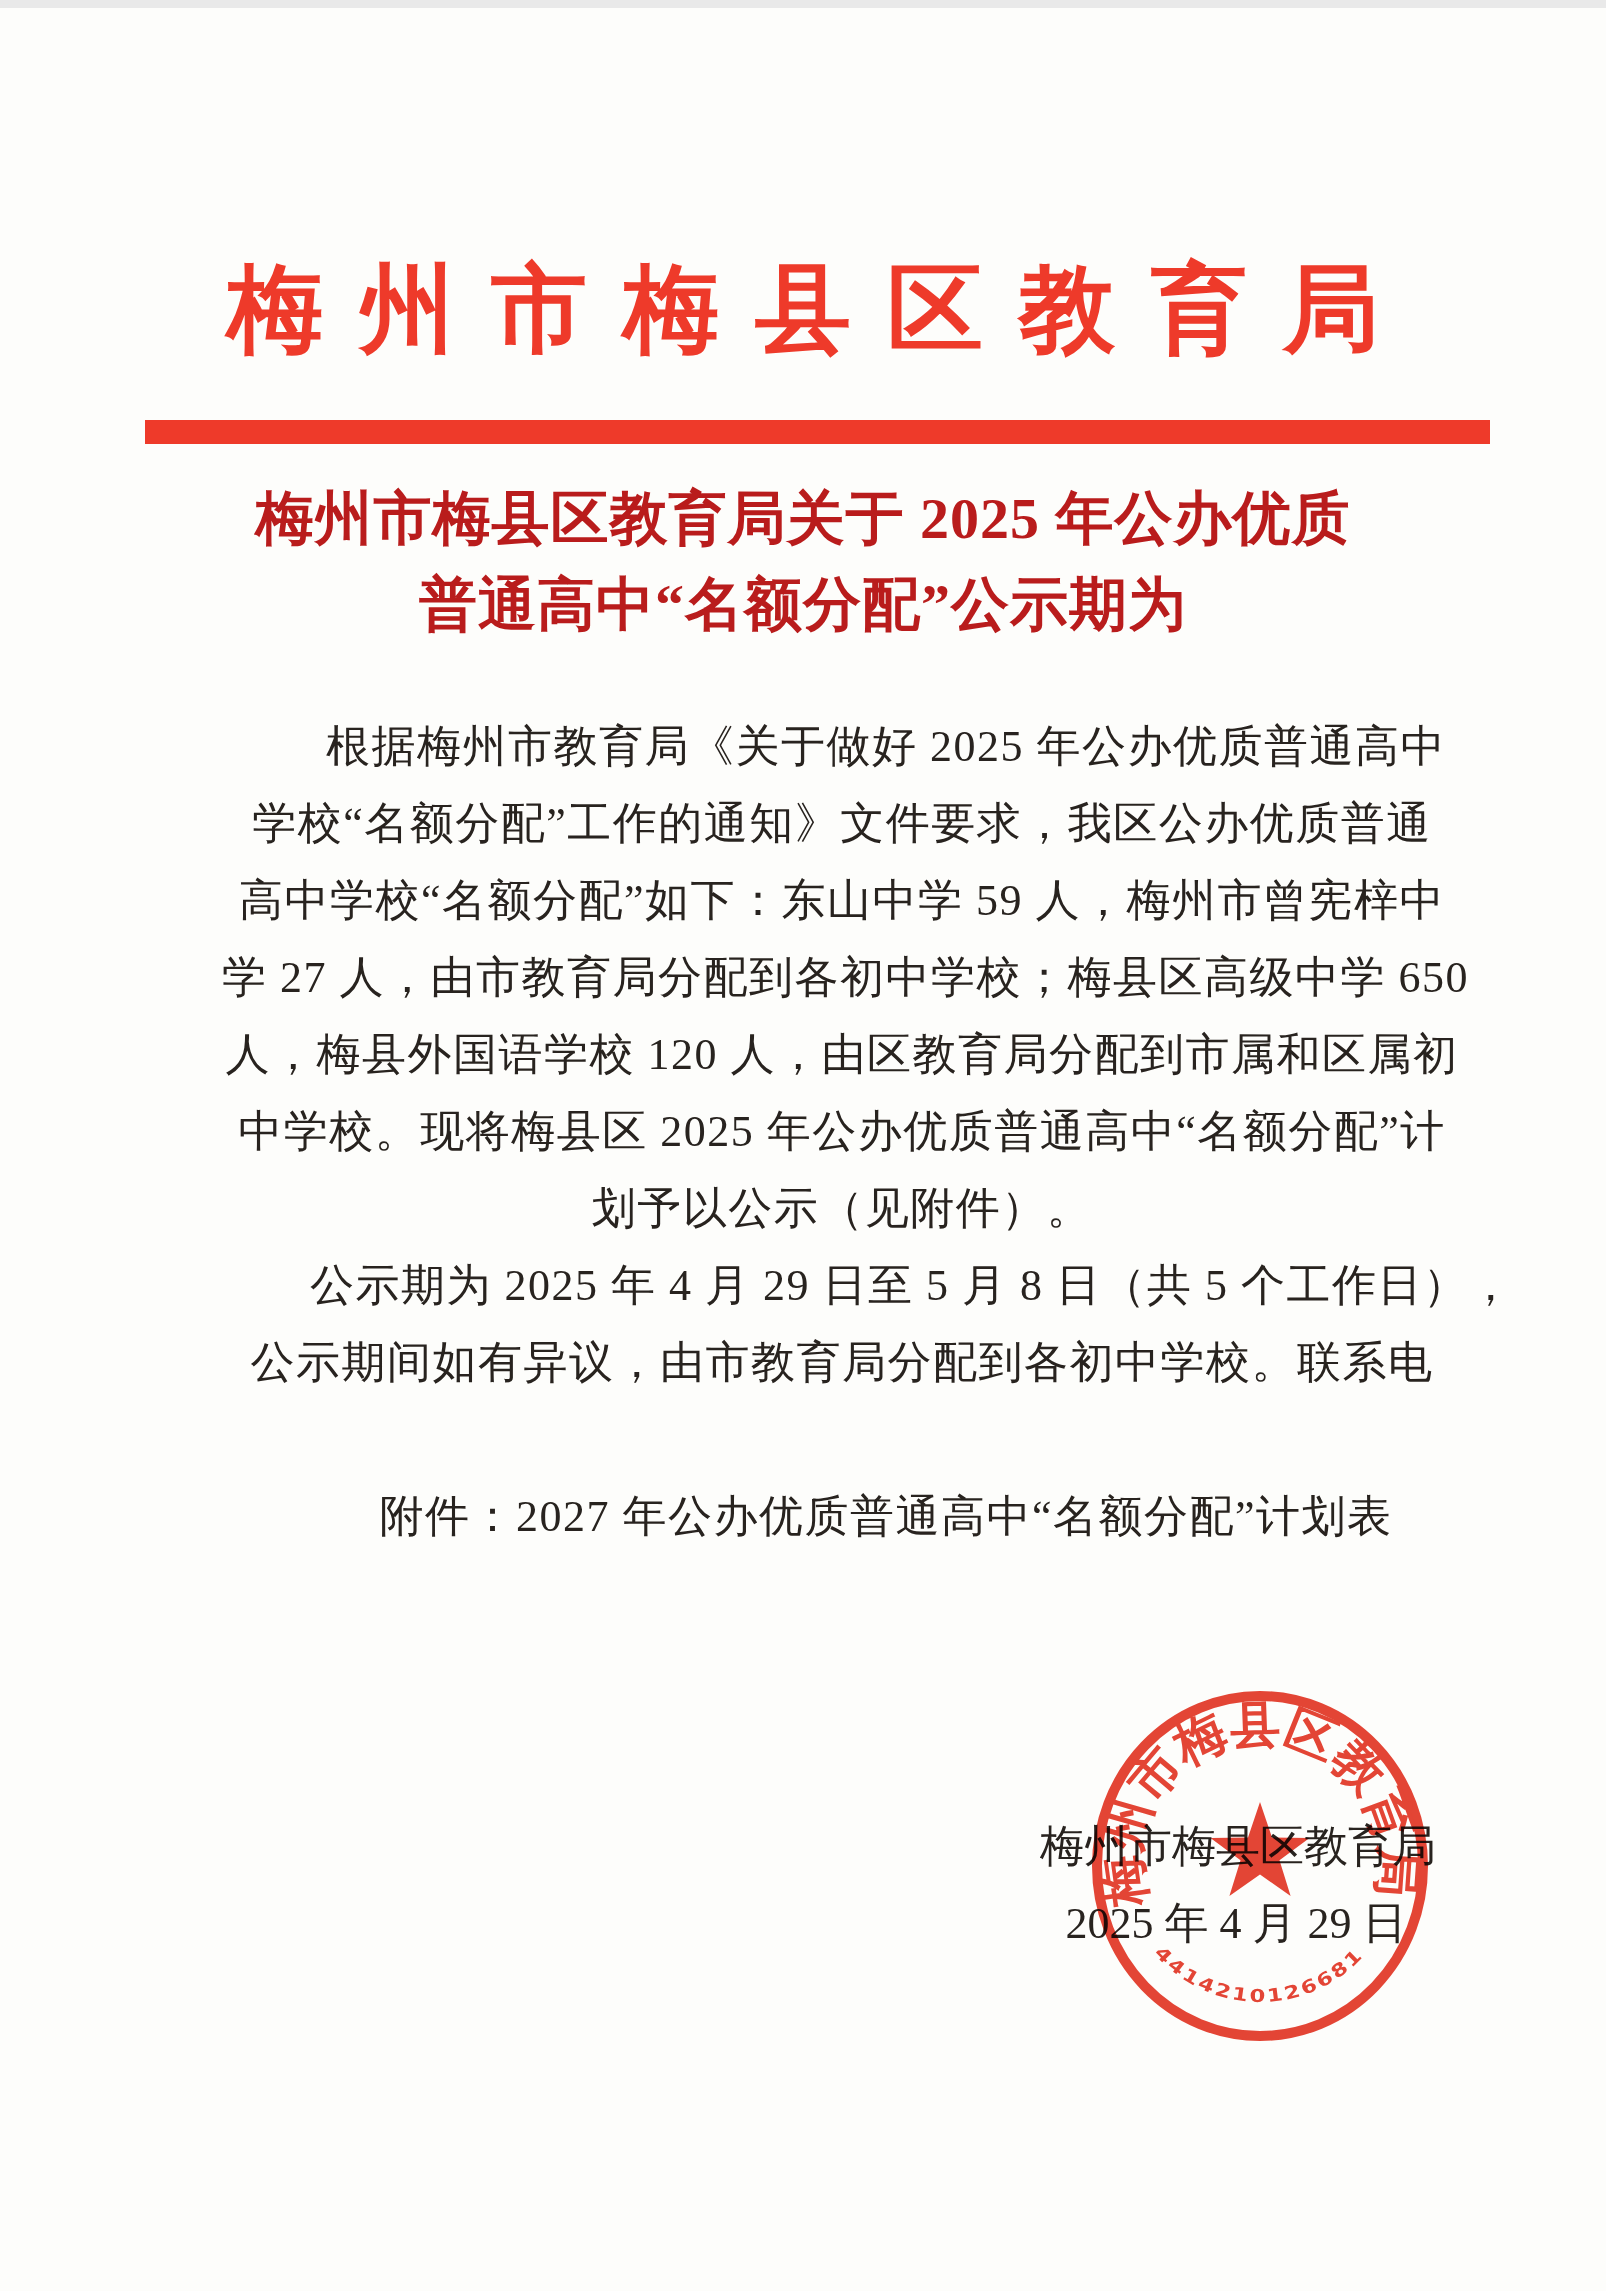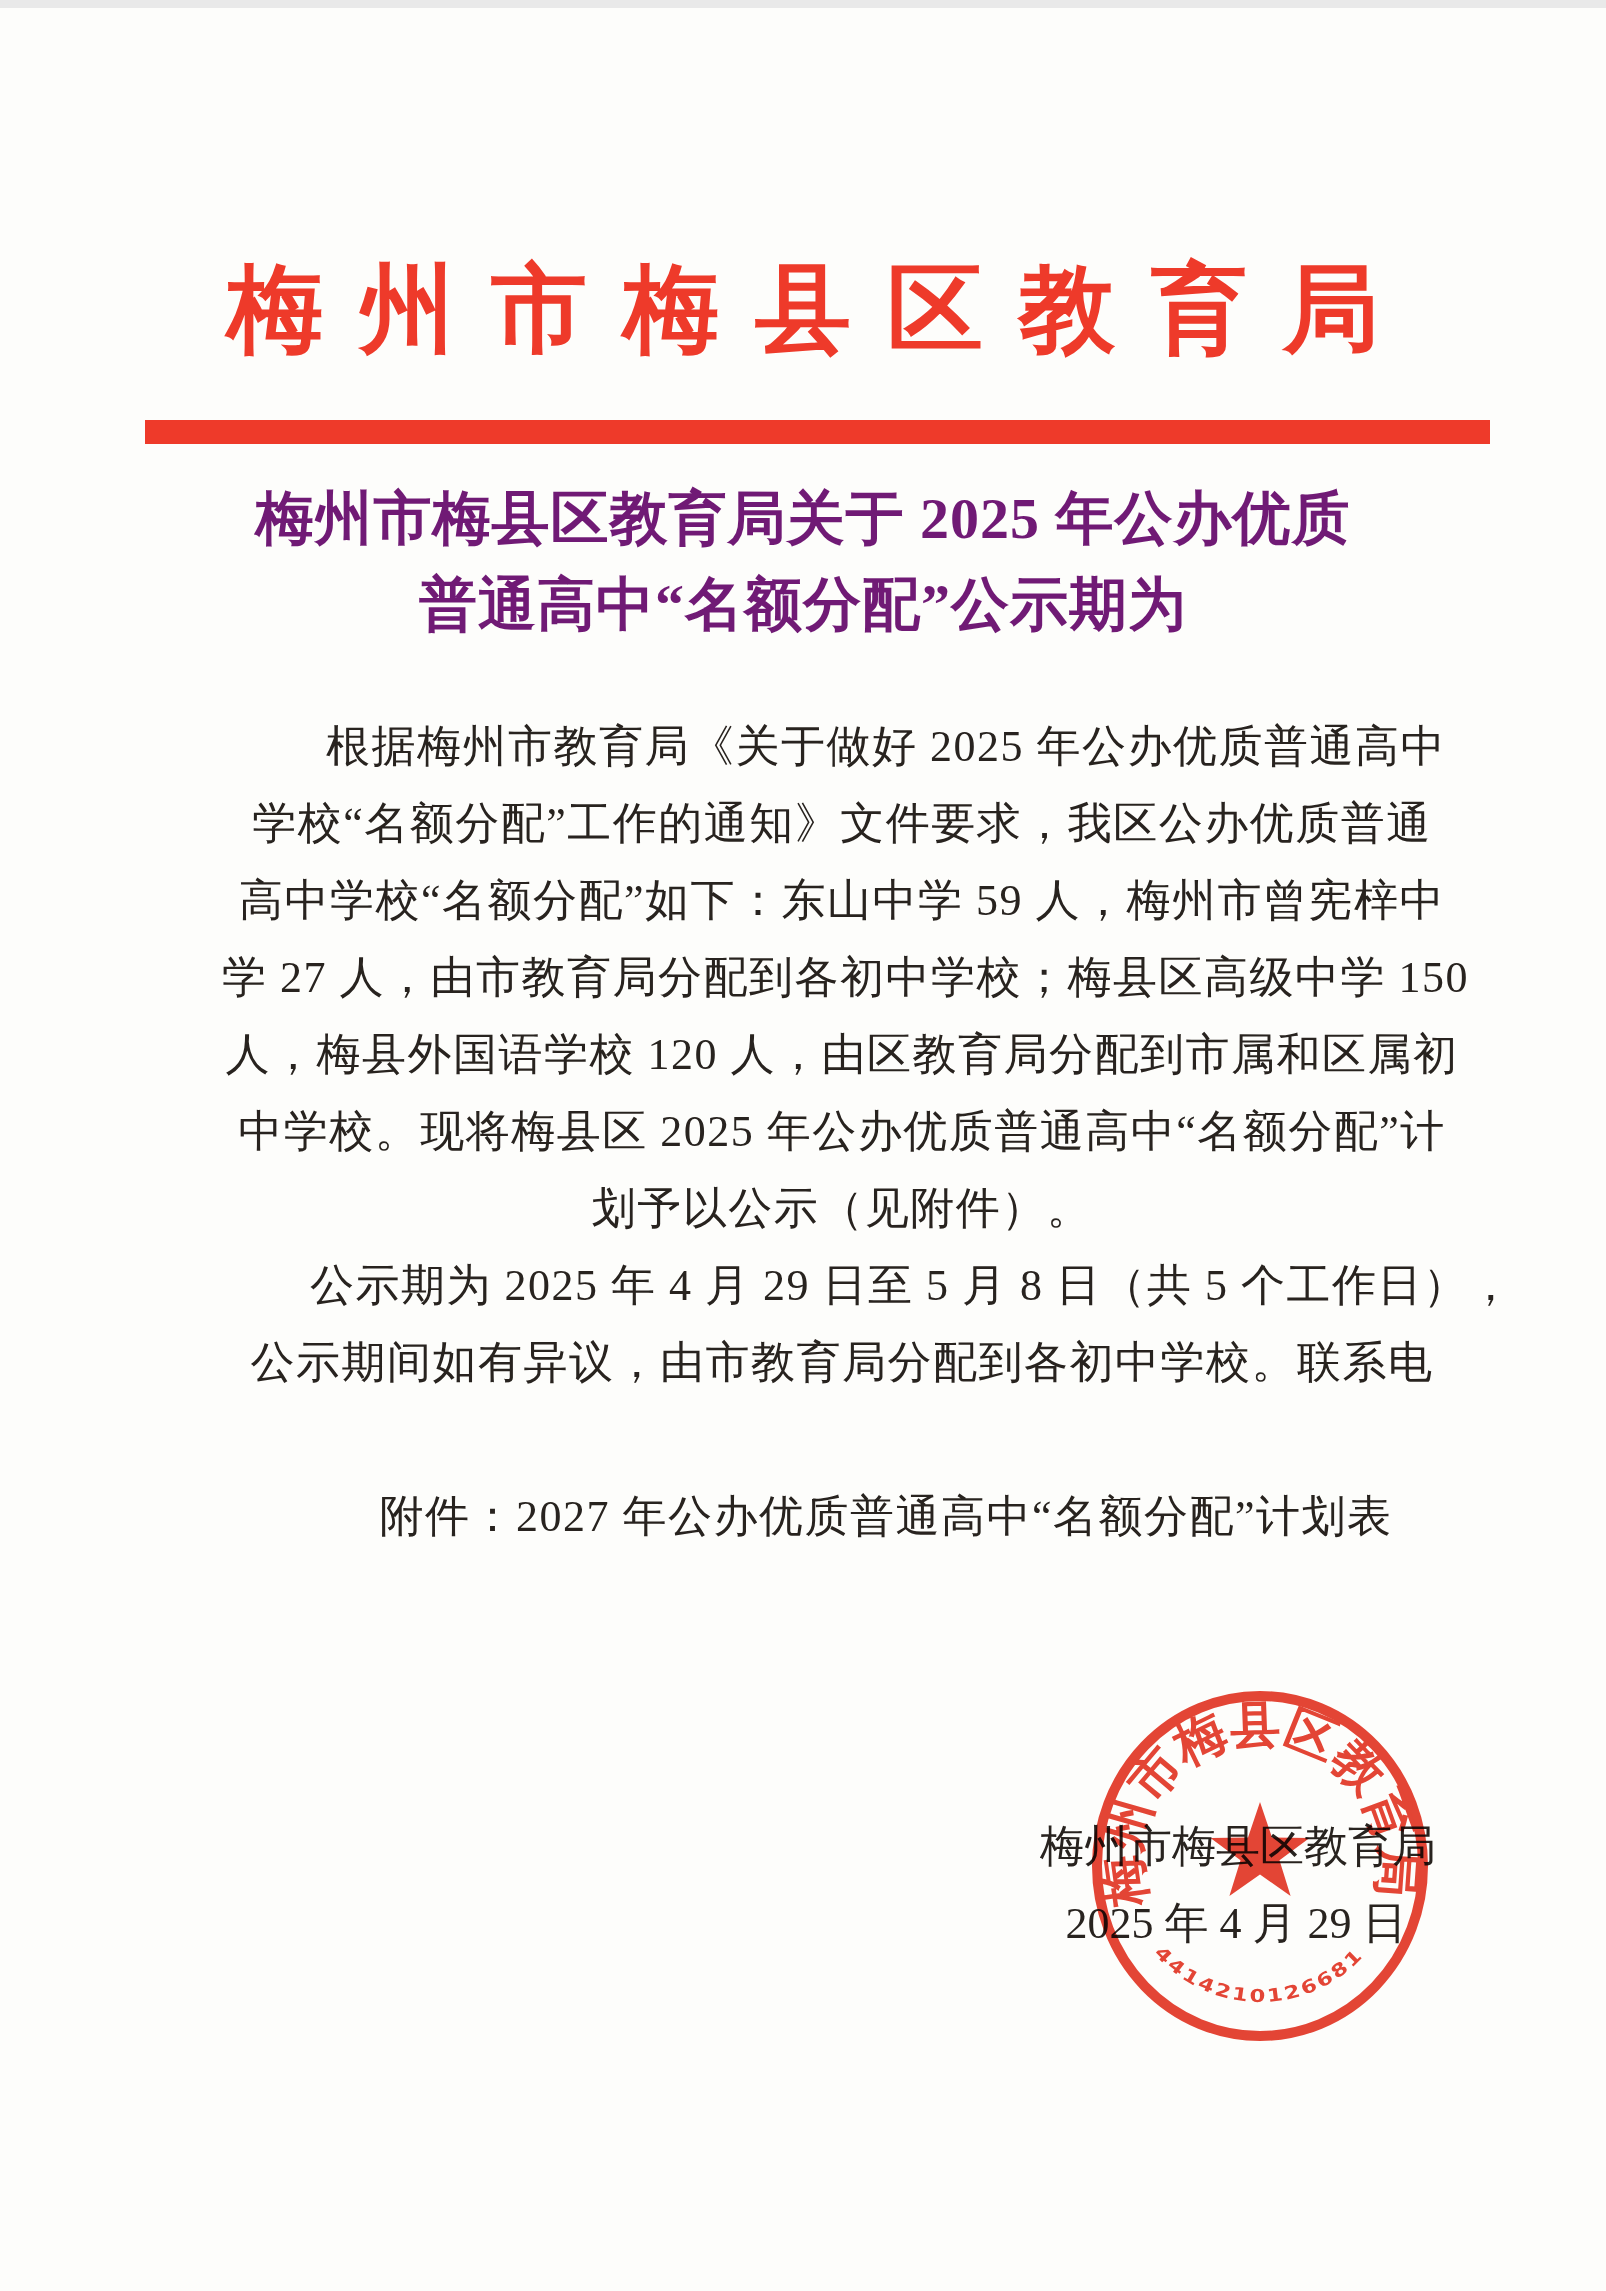--- a/index.html
+++ b/index.html
@@ -24,21 +24,21 @@
   .red-bar{
     position:absolute;top:412px;left:145px;
     width:1345px;height:24px;
     background:#ee3a2a;
   }
   
   .doc-title{
     position:absolute;top:468px;left:0;width:100%;
     text-align:center;
     font-size:58px;line-height:86px;font-weight:700;
-    color:#701a75;
+    color:#b91c1c;
     letter-spacing:1px;
   }
   
   .body-block{
     position:absolute;top:700px;left:222px;width:1240px;
     font-size:44px;line-height:77px;
     letter-spacing:1.5px;
     color:#28231f;
     text-align:center;
   }
@@ -75,21 +75,21 @@
 
   <div class="doc-title">
     <div>梅州市梅县区教育局关于 2025 年公办优质</div>
     <div>普通高中“名额分配”公示期为</div>
   </div>
 
   <div class="body-block">
     <div class="body-line indent">根据梅州市教育局《关于做好 2025 年公办优质普通高中</div>
     <div class="body-line">学校“名额分配”工作的通知》文件要求，我区公办优质普通</div>
     <div class="body-line">高中学校“名额分配”如下：东山中学 59 人，梅州市曾宪梓中</div>
-    <div class="body-line">学 27 人，由市教育局分配到各初中学校；梅县区高级中学 150</div>
+    <div class="body-line">学 27 人，由市教育局分配到各初中学校；梅县区高级中学 650</div>
     <div class="body-line">人，梅县外国语学校 120 人，由区教育局分配到市属和区属初</div>
     <div class="body-line">中学校。现将梅县区 2025 年公办优质普通高中“名额分配”计</div>
     <div class="body-line">划予以公示（见附件）。</div>
     <div class="body-line indent">公示期为 2025 年 4 月 29 日至 5 月 8 日（共 5 个工作日），</div>
     <div class="body-line">公示期间如有异议，由市教育局分配到各初中学校。联系电</div>
     <div class="body-line blank"></div>
     <div class="body-line indent">附件：2027 年公办优质普通高中“名额分配”计划表</div>
   </div>
 
   <div class="signature">

